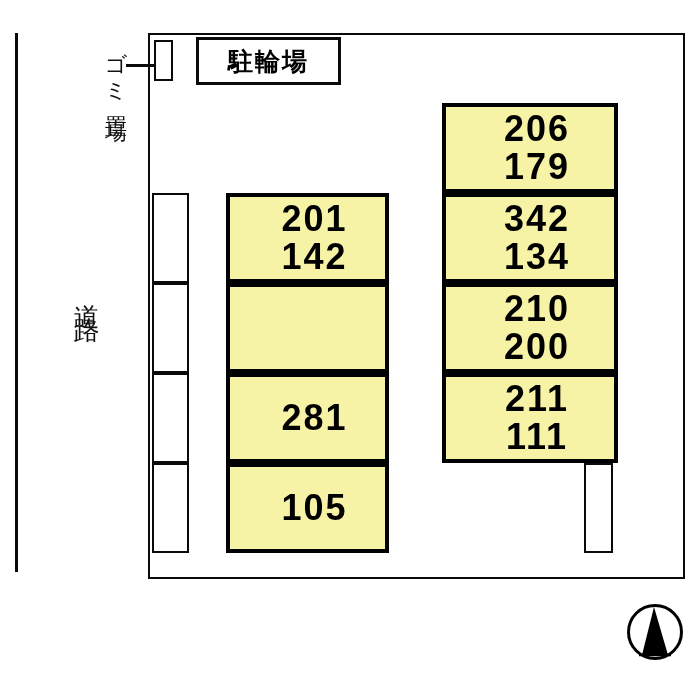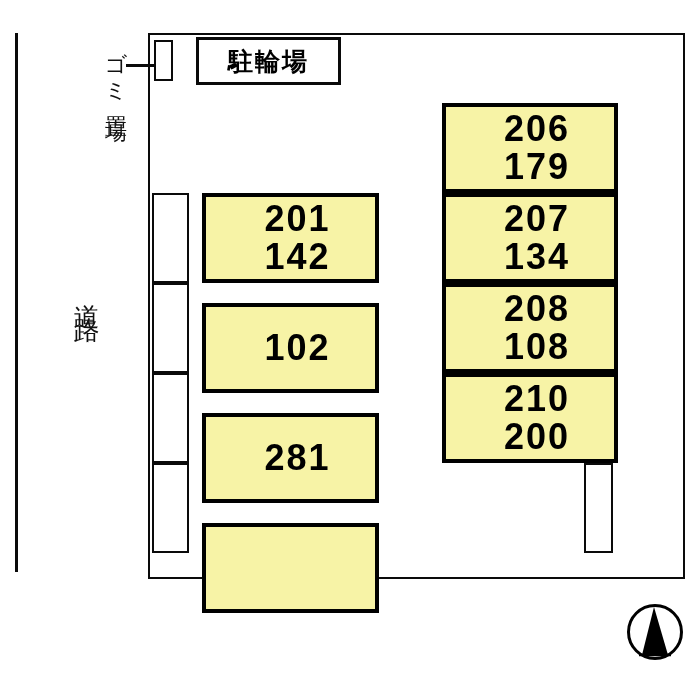--- a/index.html
+++ b/index.html
@@ -19,21 +19,21 @@
   
   .boundary{position:absolute;left:148px;top:33px;width:537px;height:546px;border:2px solid #0a0a0a;box-sizing:border-box;}
   .garbage-box{position:absolute;left:154px;top:40px;width:19px;height:41px;border:2px solid #0a0a0a;box-sizing:border-box;background:#fff;z-index:3;}
   .bike-box{
     position:absolute;left:176px;top:37px;width:145px;height:48px;border:3px solid #0a0a0a;
     box-sizing:border-box;background:#fff;display:flex;align-items:center;justify-content:center;
     font-size:25px;font-weight:bold;letter-spacing:2px;z-index:3;margin-left:20px;
   }
   
   .building{position:absolute;display:flex;flex-direction:column;z-index:2;margin-left:30px;}
-  .building-left{left:172px;top:193px;width:177px;gap:20px;}
+  .building-left{left:196px;top:193px;width:163px;}
   .building-right{left:412px;top:103px;width:176px;}
   .unit{
     height:90px;border:4px solid #000;box-sizing:border-box;background:#f7f3a6;
     display:flex;flex-direction:column;align-items:center;justify-content:center;
   }
   .unit-no{
     font-size:36px;font-weight:bold;line-height:38px;letter-spacing:2px;
     transform:translateX(7px);
   }
   
@@ -70,45 +70,45 @@
   <div class="porch porch-right" style="top:283px"></div>
   <div class="porch porch-right" style="top:373px"></div>
   <div class="porch porch-right" style="top:463px"></div>
 
   <div class="building building-left">
     <div class="unit">
       <div class="unit-no">201</div>
       <div class="unit-no">142</div>
     </div>
     <div class="unit">
-      <div class="unit-no">102</div>
     </div>
     <div class="unit">
       <div class="unit-no">281</div>
     </div>
     <div class="unit">
+      <div class="unit-no">105</div>
     </div>
   </div>
 
   <div class="building building-right">
     <div class="unit">
       <div class="unit-no">206</div>
       <div class="unit-no">179</div>
     </div>
     <div class="unit">
-      <div class="unit-no">207</div>
+      <div class="unit-no">342</div>
       <div class="unit-no">134</div>
-    </div>
-    <div class="unit">
-      <div class="unit-no">208</div>
-      <div class="unit-no">108</div>
     </div>
     <div class="unit">
       <div class="unit-no">210</div>
       <div class="unit-no">200</div>
+    </div>
+    <div class="unit">
+      <div class="unit-no">211</div>
+      <div class="unit-no">111</div>
     </div>
   </div>
 
   <svg class="compass" width="60" height="62" viewBox="0 0 60 62" xmlns="http://www.w3.org/2000/svg">
     <circle cx="30" cy="31" r="26.5" fill="none" stroke="#000" stroke-width="3"></circle>
     <polygon points="29,6 43,54 17,54" fill="#000"></polygon>
     <line x1="14" y1="54" x2="46" y2="54" stroke="#000" stroke-width="2.5"></line>
   </svg>
 
 </div>

